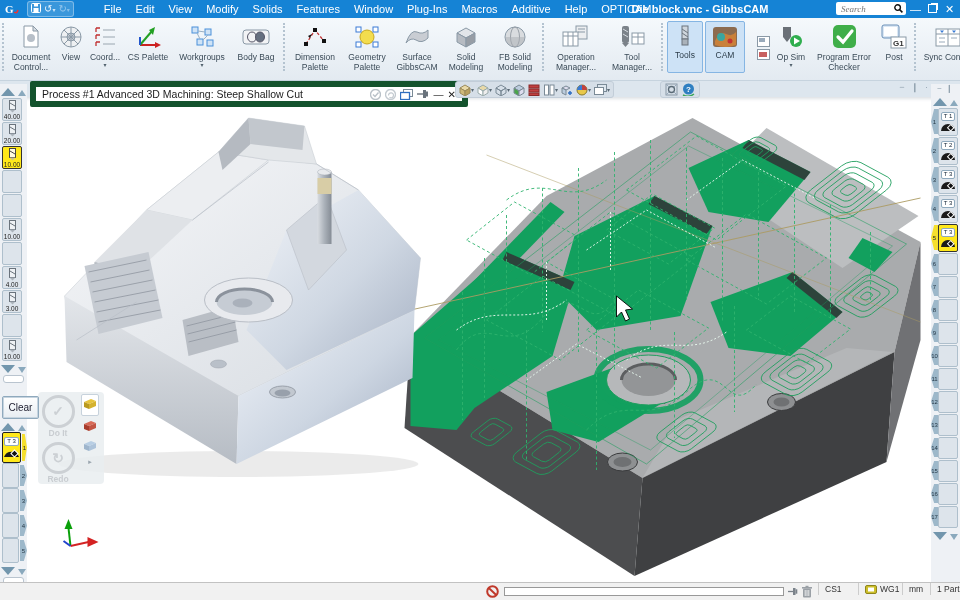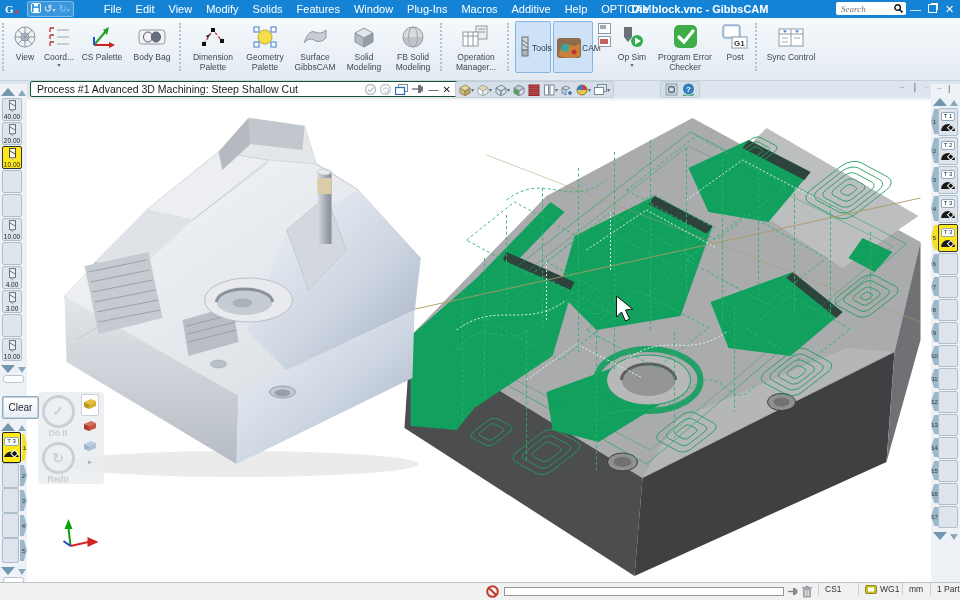--- a/index.html
+++ b/index.html
@@ -29,29 +29,29 @@
           background:linear-gradient(#f5f9fc,#e3eaf1);border-bottom:1px solid #c6d3de;
           display:flex;align-items:flex-start;z-index:40}
   .grip{width:2px;height:48px;margin:5px 3px 0 2px;border-left:2px dotted #b4c3d0}
   .rgroup{display:flex;align-items:flex-start}
   .rbtn{display:flex;flex-direction:column;align-items:center;text-align:center;
         font-size:8.5px;color:#3a4a57;line-height:1.12;padding-top:3px}
   .rbtn .ic{height:31px;display:flex;align-items:center;justify-content:center}
   .rbtn .lbl{margin-top:1px}
   .rbtn .caret{font-size:6px;color:#51616d;line-height:4px}
   .seltile{background:#cde2f6;border:1px solid #85b5e3;border-radius:2px;margin:3px 1px 0 1px;
-           padding:2px 2px 1px 2px;display:flex;flex-direction:row;align-items:center;
+           padding:2px 2px 1px 2px;display:flex;flex-direction:column;align-items:center;
            font-size:8.5px;color:#2c3d4a}
   .seltile .ic{height:26px;display:flex;align-items:center;justify-content:center}
-  .camwrap{display:flex;align-items:flex-start;gap:4px}
+  .camwrap{display:flex;align-items:center;gap:11px}
   
   .procbar{position:absolute;left:0;top:80px;width:960px;height:17px;background:#dde6ee;
            box-shadow:0 2px 3px rgba(70,90,110,.18);z-index:30}
   .procbox{position:absolute;left:30px;top:1px;width:414px;height:14px;background:#fff;
-           border:1px solid #14532d;border-radius:2px;display:flex;align-items:center;
+           border:6px solid #14532d;border-radius:2px;display:flex;align-items:center;
            font-size:10.5px;color:#1c1c1c;padding:0 6px;white-space:nowrap}
   .procicons{margin-left:auto;display:flex;align-items:center;gap:4px;color:#9aa5ae;font-size:10px}
   .vtoolbar{position:absolute;left:455px;top:1px;height:15px;background:#d6dfe8;border:1px solid #c2cdd8;
             border-radius:3px;display:flex;align-items:center;padding:0 3px;gap:3px}
   .vtoolbar .vi{display:flex;align-items:center;gap:0}
   .vtoolbar .dd{font-size:6px;color:#5a6a76}
   .vtoolbar2{position:absolute;left:660px;top:1px;height:15px;background:#d6dfe8;border:1px solid #c2cdd8;
             border-radius:3px;display:flex;align-items:center;padding:0 4px;gap:4px}
   .miniright{position:absolute;right:30px;top:2px;color:#93a3b0;font-size:9px;letter-spacing:2px}
   
@@ -377,20 +377,30 @@
   <div class="winbtns">
     <span class="winbtn">—</span>
     <span class="winbtn"><span class="restore-glyph"></span></span>
     <span class="winbtn">✕</span>
   </div>
 </div>
 
 <div class="ribbon">
   <div class="grip"></div>
   <div class="rgroup">
+    <div class="rbtn" style="width:48px">
+      <span class="ic">
+          <svg width="18" height="23">
+            <path d="M2,1 h9 l5,5 v16 h-14 z" fill="#fff" stroke="#8a99a6"></path>
+            <path d="M11,1 l5,5 h-5 z" fill="#d8dee4" stroke="#8a99a6"></path>
+            <circle cx="9" cy="13" r="4" fill="#b7bfc8"></circle>
+          </svg>
+        </span>
+      <span class="lbl">Document Control...</span>
+    </div>
     <div class="rbtn" style="width:32px">
       <span class="ic">
           <svg width="24" height="24">
             <circle cx="12" cy="12" r="10" fill="#eef0f2" stroke="#8a99a6"></circle>
             <circle cx="12" cy="12" r="4" fill="#c3c9d0" stroke="#8a99a6"></circle>
             <line x1="12" y1="2" x2="12" y2="22" stroke="#8a99a6"></line>
             <line x1="2" y1="12" x2="22" y2="12" stroke="#8a99a6"></line>
             <line x1="5" y1="5" x2="19" y2="19" stroke="#8a99a6"></line>
             <line x1="19" y1="5" x2="5" y2="19" stroke="#8a99a6"></line>
           </svg>
@@ -419,20 +429,39 @@
       <span class="ic">
           <svg width="26" height="24">
             <line x1="5" y1="20" x2="21" y2="20" stroke="#cc2222" stroke-width="2"></line>
             <polygon points="20,17 26,20 20,23" fill="#cc2222"></polygon>
             <line x1="5" y1="20" x2="17" y2="6" stroke="#22a022" stroke-width="2"></line>
             <polygon points="14,5 20,2 18,10" fill="#22a022"></polygon>
             <line x1="5" y1="20" x2="5" y2="12" stroke="#2255cc" stroke-width="2"></line>
           </svg>
         </span>
       <span class="lbl">CS Palette</span>
+    </div>
+    <div class="rbtn" style="width:58px">
+      <span class="ic">
+          <svg width="26" height="24">
+            <g fill="#cfe3f6" stroke="#4a90d9">
+              <rect x="3" y="2" width="6" height="6"></rect>
+              <rect x="16" y="4" width="6" height="6"></rect>
+              <rect x="8" y="14" width="6" height="6"></rect>
+              <rect x="18" y="15" width="6" height="6"></rect>
+            </g>
+            <g stroke="#9ab0c4">
+              <line x1="9" y1="6" x2="16" y2="7"></line>
+              <line x1="8" y1="8" x2="11" y2="14"></line>
+              <line x1="19" y1="10" x2="14" y2="15"></line>
+            </g>
+          </svg>
+        </span>
+      <span class="lbl">Workgroups</span>
+      <span class="caret">▾</span>
     </div>
     <div class="rbtn" style="width:50px">
       <span class="ic">
           <svg width="28" height="22">
             <rect x="1" y="4" width="26" height="14" rx="3" fill="#f2f3f5" stroke="#8a99a6"></rect>
             <ellipse cx="10" cy="11" rx="4.5" ry="5" fill="none" stroke="#556"></ellipse>
             <ellipse cx="18" cy="11" rx="4.5" ry="5" fill="#667080" stroke="#556"></ellipse>
           </svg>
         </span>
       <span class="lbl">Body Bag</span>
@@ -507,20 +536,34 @@
             <rect x="14" y="1" width="11" height="13" fill="#eceef0" stroke="#8a99a6"></rect>
             <line x1="16" y1="4" x2="23" y2="4" stroke="#8a99a6"></line>
             <line x1="16" y1="7" x2="23" y2="7" stroke="#8a99a6"></line>
             <rect x="1" y="7" width="15" height="14" fill="#fff" stroke="#8a99a6"></rect>
             <line x1="1" y1="11" x2="16" y2="11" stroke="#8a99a6"></line>
             <line x1="6" y1="7" x2="6" y2="21" stroke="#8a99a6"></line>
             <line x1="11" y1="7" x2="11" y2="21" stroke="#8a99a6"></line>
           </svg>
         </span>
       <span class="lbl">Operation Manager...</span>
+    </div>
+    <div class="rbtn" style="width:54px">
+      <span class="ic">
+          <svg width="26" height="23">
+            <rect x="3" y="1" width="7" height="17" rx="2" fill="#7b8289"></rect>
+            <line x1="4" y1="4" x2="9" y2="7" stroke="#d8dde2"></line>
+            <line x1="4" y1="9" x2="9" y2="12" stroke="#d8dde2"></line>
+            <polygon points="3,18 10,18 6.5,22" fill="#7b8289"></polygon>
+            <rect x="13" y="8" width="12" height="11" fill="#fff" stroke="#8a99a6"></rect>
+            <line x1="13" y1="12" x2="25" y2="12" stroke="#8a99a6"></line>
+            <line x1="19" y1="8" x2="19" y2="19" stroke="#8a99a6"></line>
+          </svg>
+        </span>
+      <span class="lbl">Tool Manager...</span>
     </div>
   </div>
 
   <div class="grip"></div>
   <div class="rgroup">
     <div class="seltile" style="width:30px;height:47px">
       <span class="ic">
           <svg width="14" height="24">
             <rect x="4" y="1" width="6" height="13" fill="#cfd6dd" stroke="#6a737c"></rect>
             <line x1="4" y1="4" x2="10" y2="8" stroke="#6a737c"></line>

